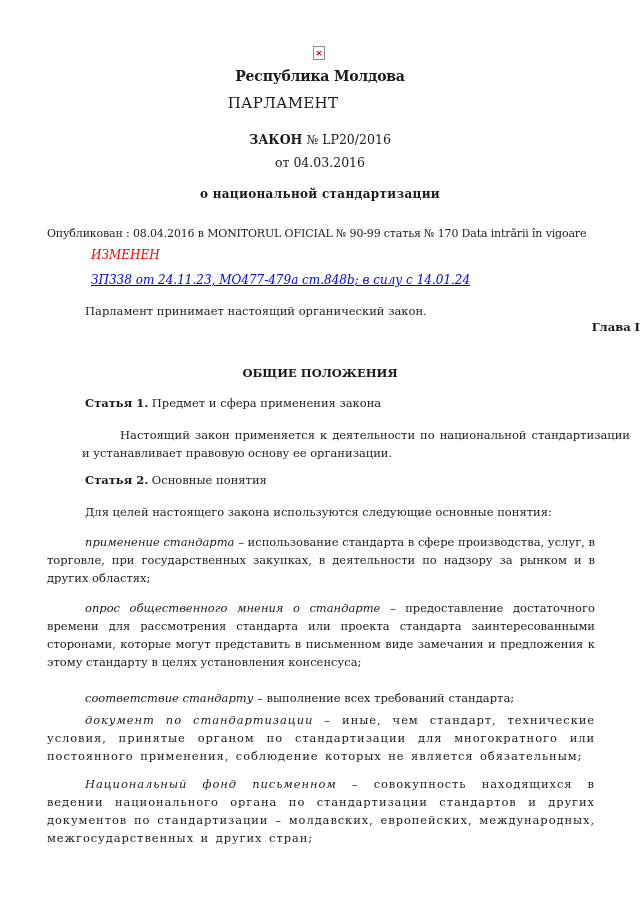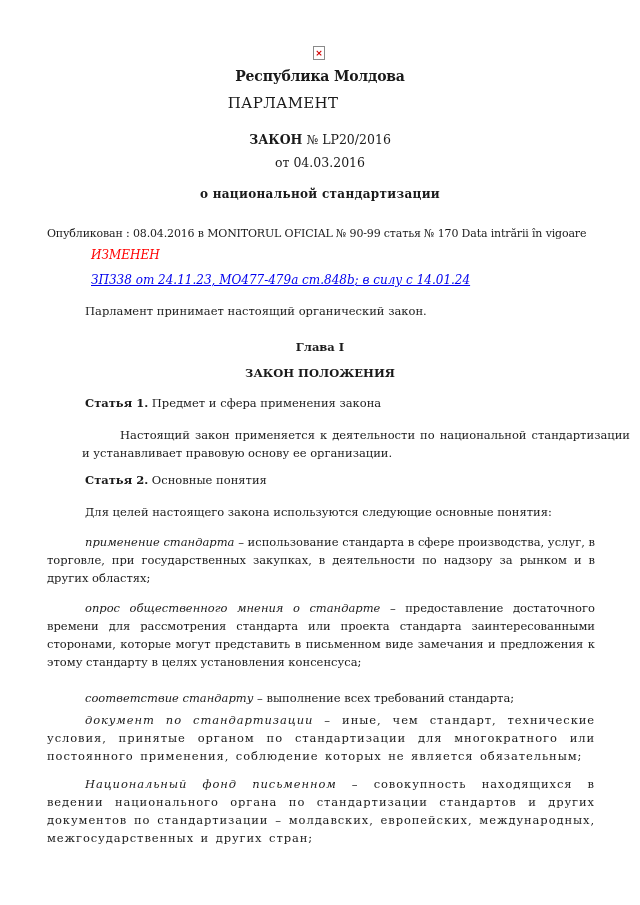--- a/index.html
+++ b/index.html
@@ -135,22 +135,22 @@
 <div class="law-date">от 04.03.2016</div>
 <div class="law-title">о национальной стандартизации</div>
 
 <div class="published">Опубликован : 08.04.2016 в MONITORUL OFICIAL № 90-99 статья № 170 Data intrării în vigoare</div>
 
 <div class="amended-label">ИЗМЕНЕН</div>
 <a class="amended-link">ЗП338 от 24.11.23, MO477-479a ст.848b; в силу с 14.01.24</a>
 
 <div class="para noindent-left" style="top:302px;">Парламент принимает настоящий органический закон.</div>
 
-<div class="heading" style="top:340px;">Глава I</div>
-<div class="heading" style="top:366px;">ЗАКОН ПОЛОЖЕНИЯ</div>
+<div class="heading" style="top:320px;text-align:right;">Глава I</div>
+<div class="heading" style="top:366px;">ОБЩИЕ ПОЛОЖЕНИЯ</div>
 
 <div class="article" style="top:396px;"><b>Статья 1.</b> <span>Предмет и сфера применения закона</span></div>
 
 <div class="para" style="top:426px;margin-left:35px;">Настоящий закон применяется к деятельности по национальной стандартизации и устанавливает правовую основу ее организации.</div>
 
 <div class="article" style="top:473px;"><b>Статья 2.</b> <span>Основные понятия</span></div>
 
 <div class="para noindent-left" style="top:503px;">Для целей настоящего закона используются следующие основные понятия:</div>
 
 <div class="para" style="top:533px;"><span class="term">применение стандарта</span><span> – использование стандарта в сфере производства, услуг, в торговле, при государственных закупках, в деятельности по надзору за рынком и в других областях;</span></div>

